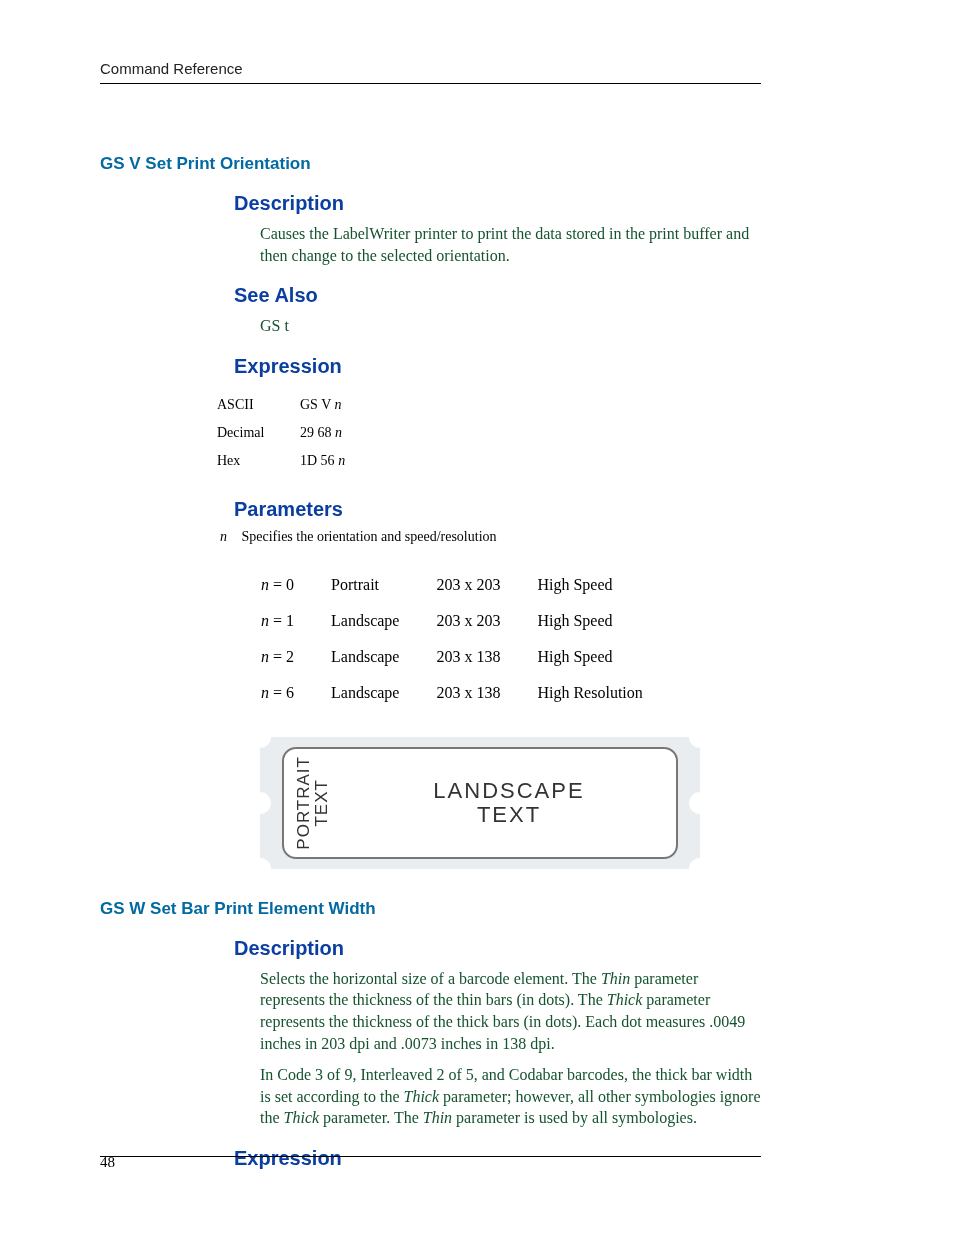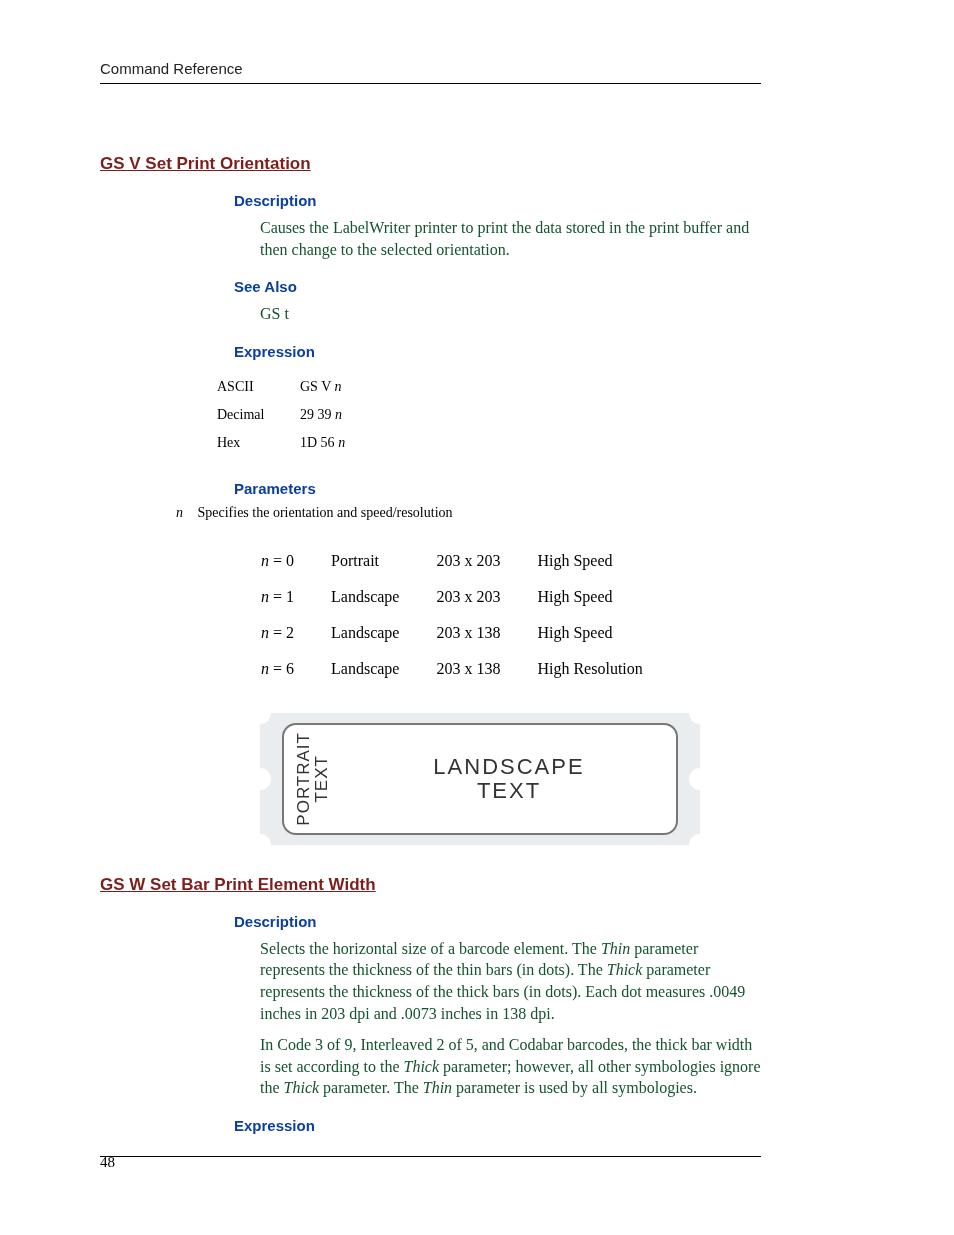--- a/index.html
+++ b/index.html
@@ -22,48 +22,47 @@
     font-size: 15px;
     color: #222;
     padding-bottom: 6px;
     border-bottom: 1px solid #000;
     margin-bottom: 70px;
   }
   .section-title {
     font-family: Verdana, Geneva, sans-serif;
     font-weight: bold;
     font-size: 17px;
-    color: #7f1d1d;
+    color: #0369a1;
     margin: 0 0 10px 0;
-    text-decoration: underline;
   }
   .subhead {
     font-family: Verdana, Geneva, sans-serif;
     font-weight: bold;
-    font-size: 15px;
+    font-size: 20px;
     color: #0a3ea0;
     margin: 18px 0 8px 134px;
   }
   .body-text {
     font-size: 16px;
     line-height: 1.35;
     margin: 0 0 10px 160px;
     color: #14532d;
   }
   .body-text .ital { font-style: italic; }
   .expr-table {
     margin-left: 116px;
     border-collapse: separate;
     border-spacing: 0 10px;
     font-size: 14px;
   }
   .expr-table td { padding-right: 22px; vertical-align: top; }
   .expr-table td:first-child { min-width: 60px; }
   .param-row {
-    margin-left: 76px;
+    margin-left: 120px;
     font-size: 14px;
   }
   .param-row .pn { font-style: italic; display: inline-block; width: 18px; }
   .orient-table {
     margin: 14px 0 0 160px;
     border-collapse: separate;
     border-spacing: 0 16px;
     font-size: 16px;
   }
   .orient-table td { padding-right: 36px; white-space: nowrap; }
@@ -161,21 +160,21 @@
     <tbody>
         <tr>
       <td>ASCII</td>
       <td>
         <span>GS V </span><span class="ital" style="font-style:italic">n</span>
       </td>
     </tr>
     <tr>
       <td>Decimal</td>
       <td>
-        <span>29 39 </span><span class="ital" style="font-style:italic">n</span>
+        <span>29 68 </span><span class="ital" style="font-style:italic">n</span>
       </td>
     </tr>
     <tr>
       <td>Hex</td>
       <td>
         <span>1D 56 </span><span class="ital" style="font-style:italic">n</span>
       </td>
     </tr>
   </tbody>
     </table>

